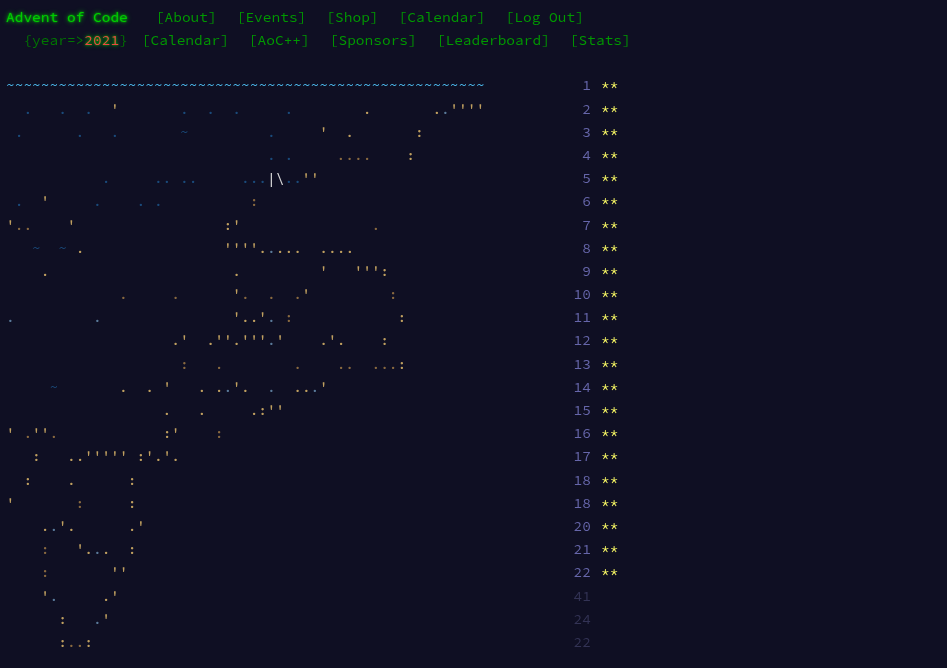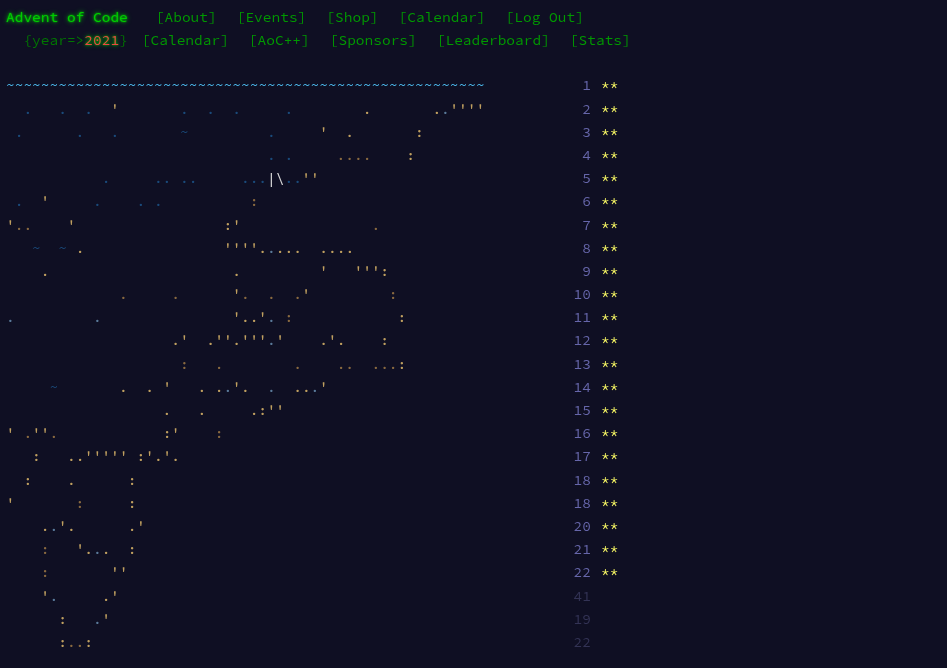--- a/index.html
+++ b/index.html
@@ -218,21 +218,21 @@
       <span class="num">22</span>
       <span class="st">**</span>
     </a>
     <a class="day dim">
       <span class="art">    <span class="sand">'</span><span class="water2">.</span>     <span class="sand">.</span><span class="sand">'</span>                                          </span>
       <span class="num">41</span>
       <span class="st"></span>
     </a>
     <a class="day dim">
       <span class="art">      <span class="sand">:</span>   <span class="water2">.</span><span class="sand">'</span>                                           </span>
-      <span class="num">19</span>
+      <span class="num">24</span>
       <span class="st"></span>
     </a>
     <a class="day dim">
       <span class="art">      <span class="sand">:</span><span class="sand2">.</span><span class="sand2">.</span><span class="sand">:</span>                                             </span>
       <span class="num">22</span>
       <span class="st"></span>
     </a>
   </main>
 
 </body></html>

